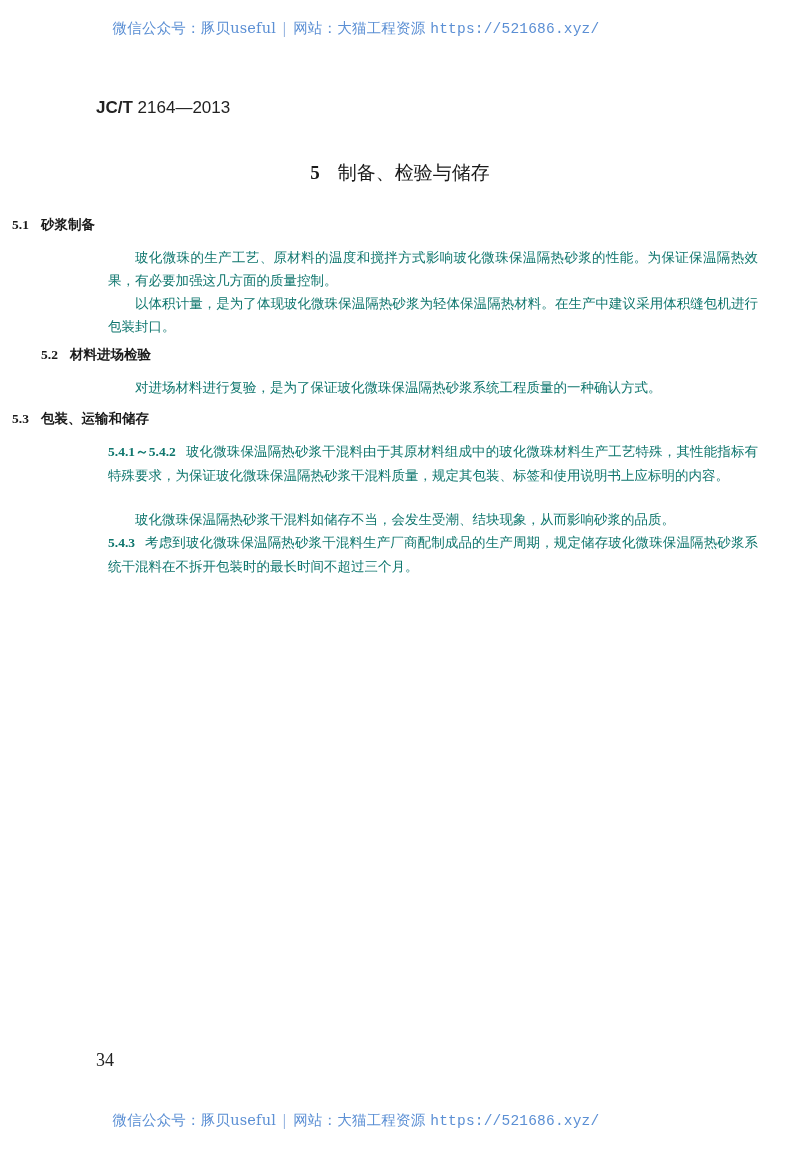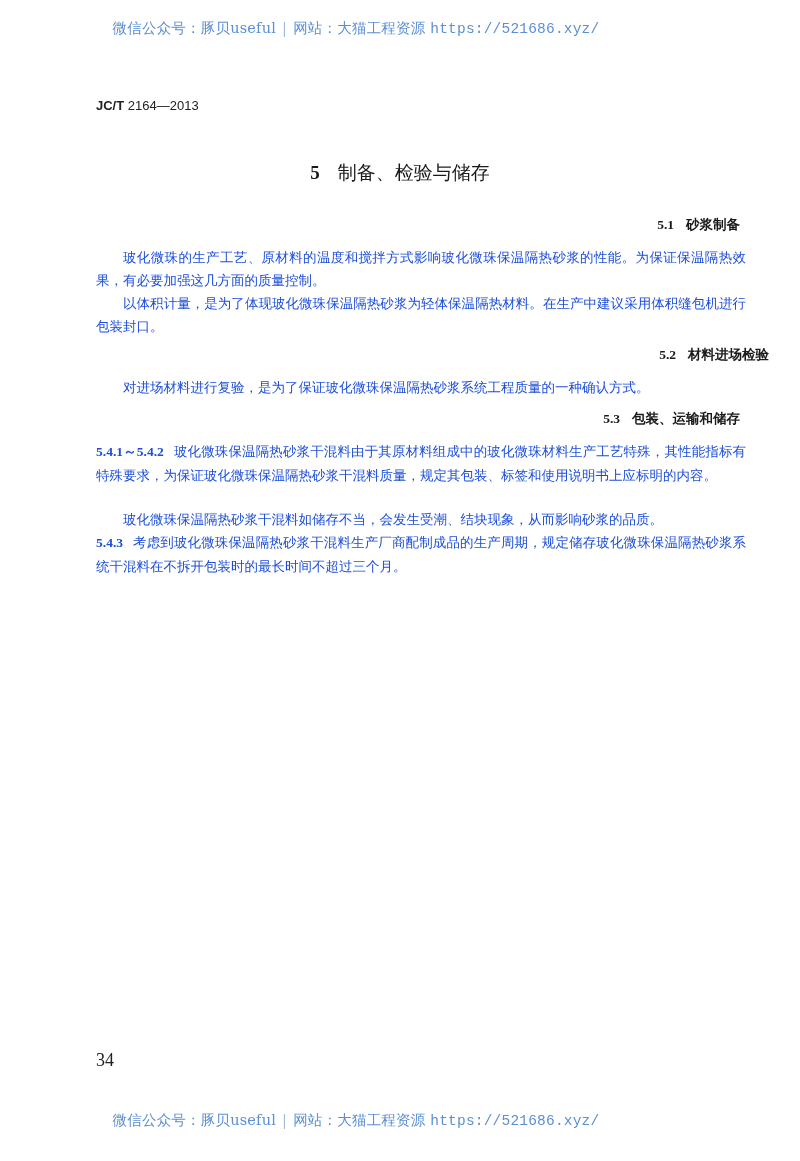--- a/index.html
+++ b/index.html
@@ -14,40 +14,40 @@
     font-size: 14.5px; color: #5b8fd4; letter-spacing: 0.2px;
   }
   .watermark .sep { color: #9db9e2; margin: 0 6px; }
   .watermark .url { font-family: "Liberation Mono", "DejaVu Sans Mono", monospace; }
   #wm-top { top: 19px; }
   #wm-bottom { top: 1111px; }
 
   .doc-code {
     position: absolute; left: 96px; top: 98px;
     font-family: "Liberation Sans", "DejaVu Sans", sans-serif;
-    font-size: 13px; font-weight: bold; color: #222;
+    font-size: 17px; font-weight: bold; color: #222;
   }
   .doc-code .num { font-weight: normal; }
 
   .chapter-title {
     position: absolute; left: 0; width: 800px; top: 160px;
     text-align: center; font-size: 19px; color: #1a1a1a;
   }
   .chapter-title .chno { font-weight: bold; margin-right: 18px; font-family: "Liberation Serif", serif; }
 
   .sec-title {
-    position: absolute; left: 0; width: 740px; text-align: right;
+    position: absolute; left: 12px; width: 740px; text-align: left;
     font-size: 13.5px; font-weight: bold; color: #1a1a1a;
   }
   .sec-title .secno { font-family: "Liberation Serif", serif; margin-right: 12px; }
 
   .para {
-    position: absolute; left: 96px; width: 650px;
+    position: absolute; left: 108px; width: 650px;
     font-size: 13.5px; line-height: 22.5px; text-align: justify;
-    color: #1d4ed8;
+    color: #0f766e;
   }
   .para.indent { text-indent: 27px; }
   .para .clause { font-family: "Liberation Serif", serif; font-weight: bold; margin-right: 10px; }
 
   .page-number {
     position: absolute; left: 96px; top: 1050px;
     font-family: "Liberation Serif", serif; font-size: 18px; color: #222;
   }
 </style>
 </head>

